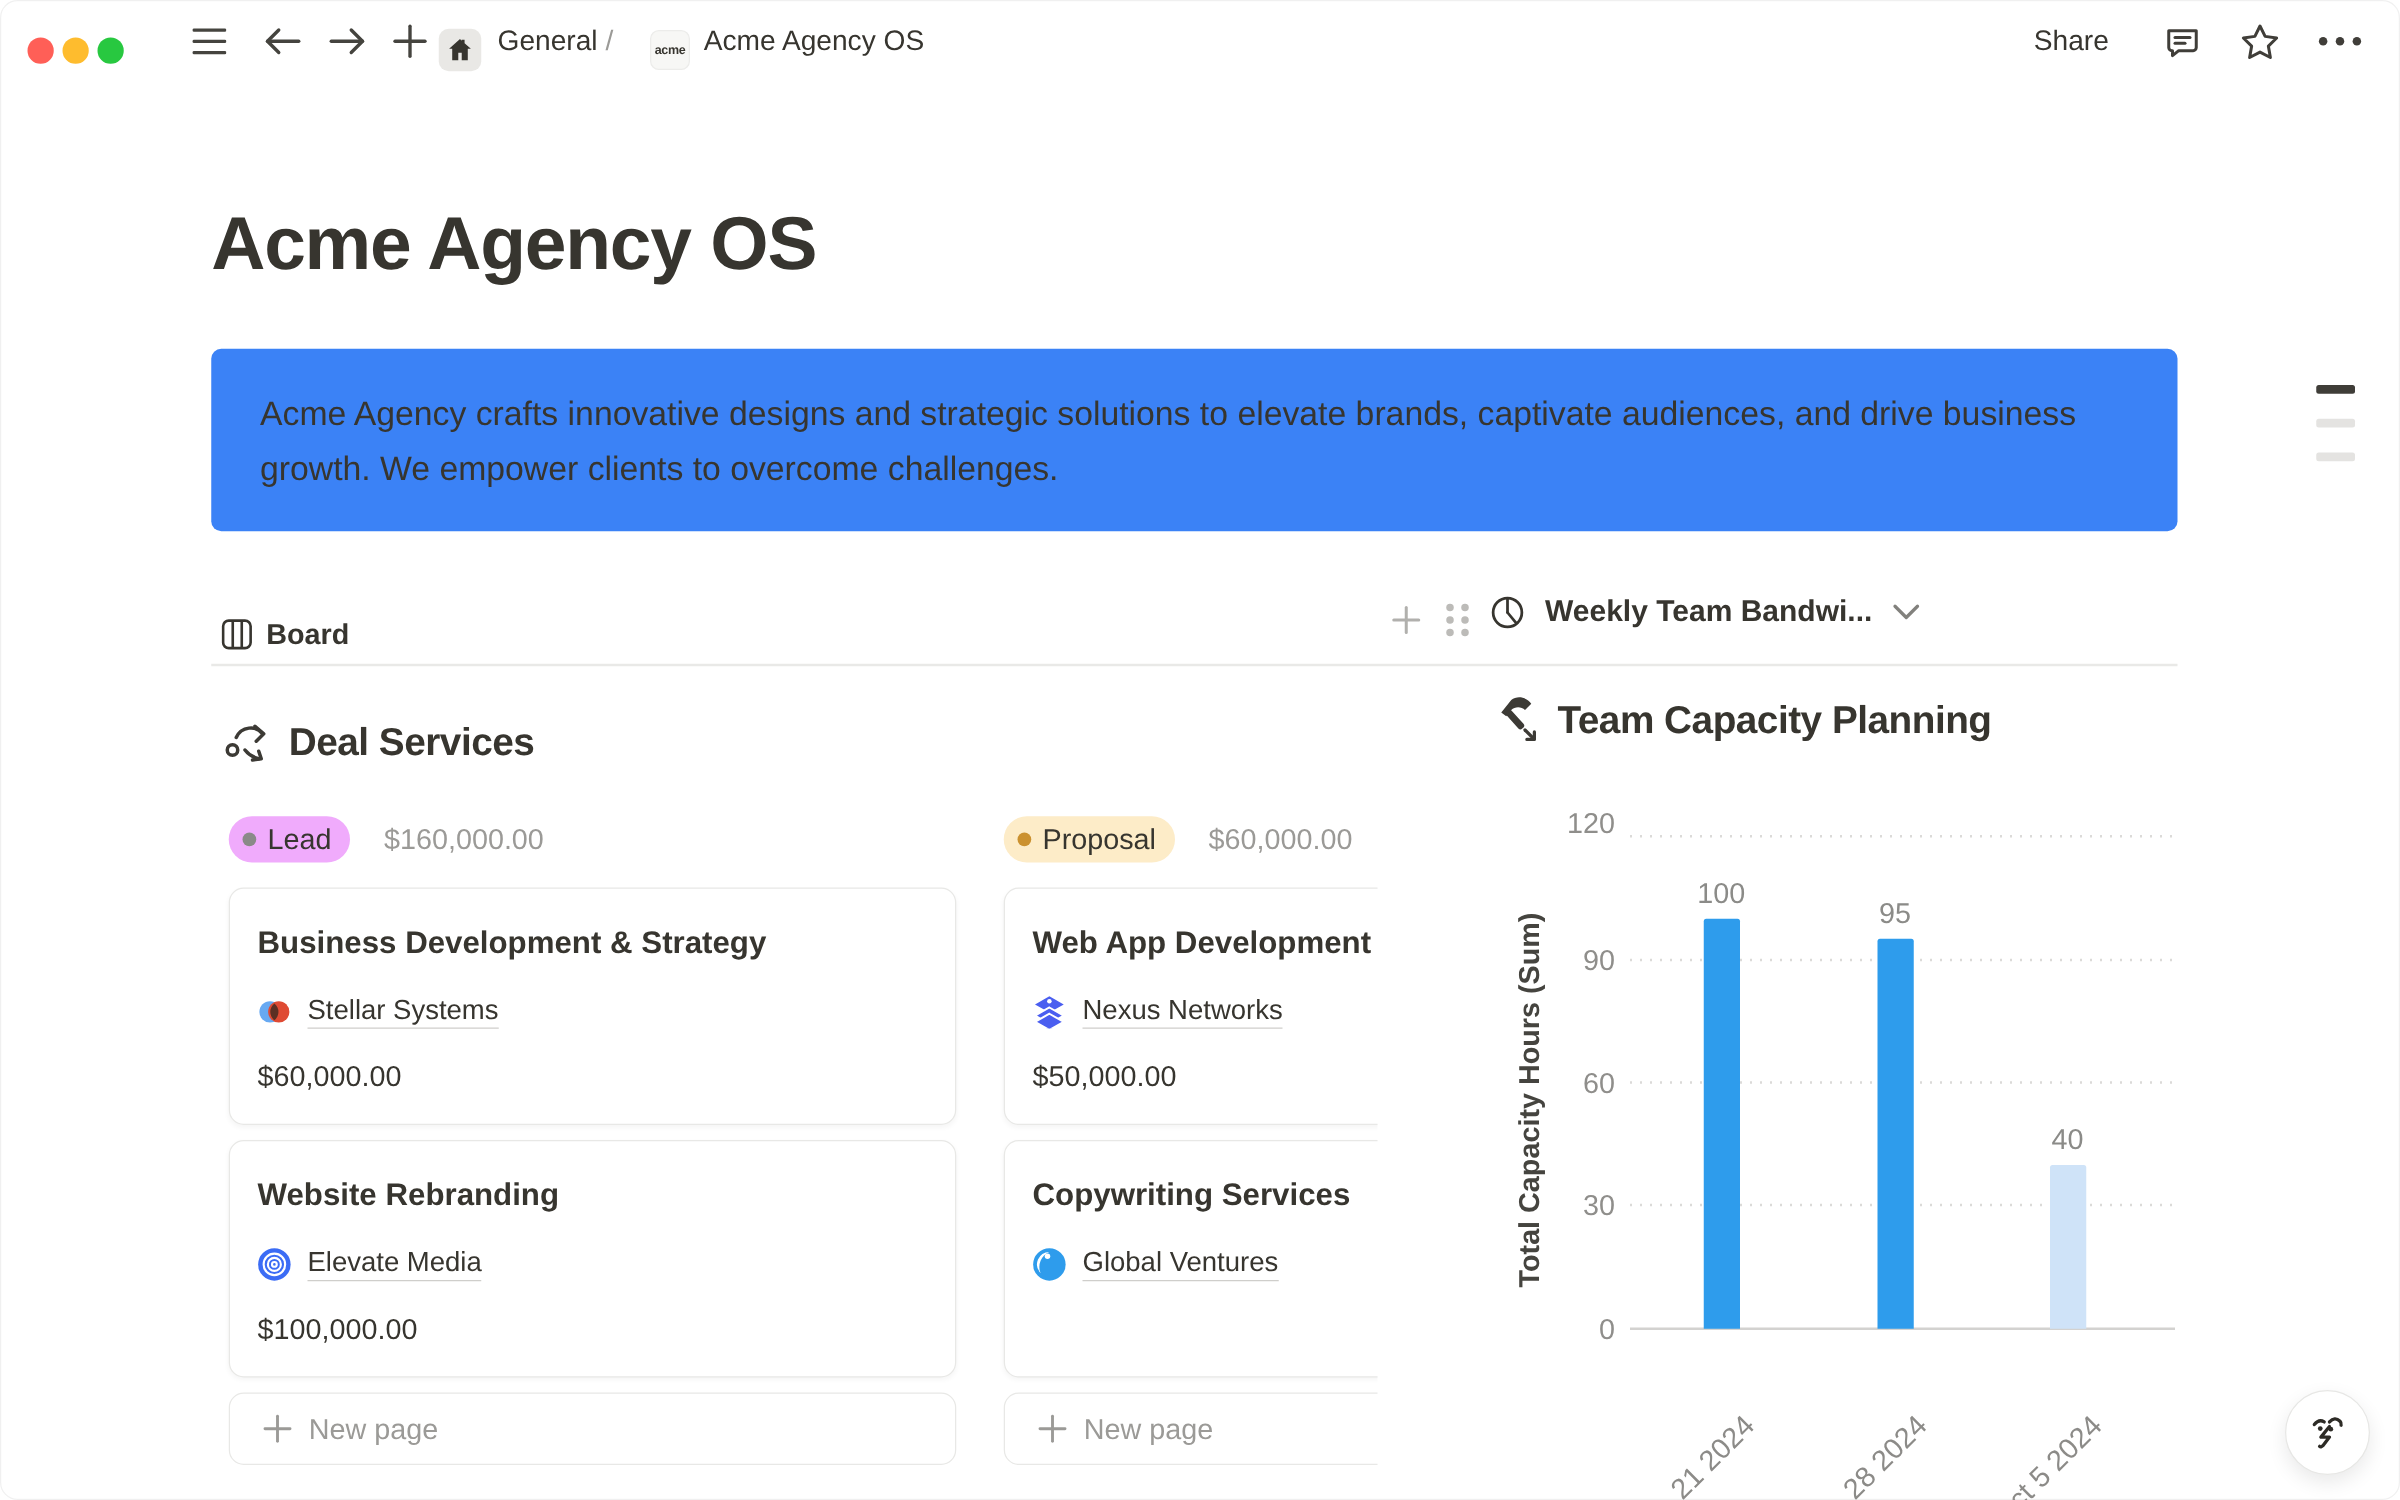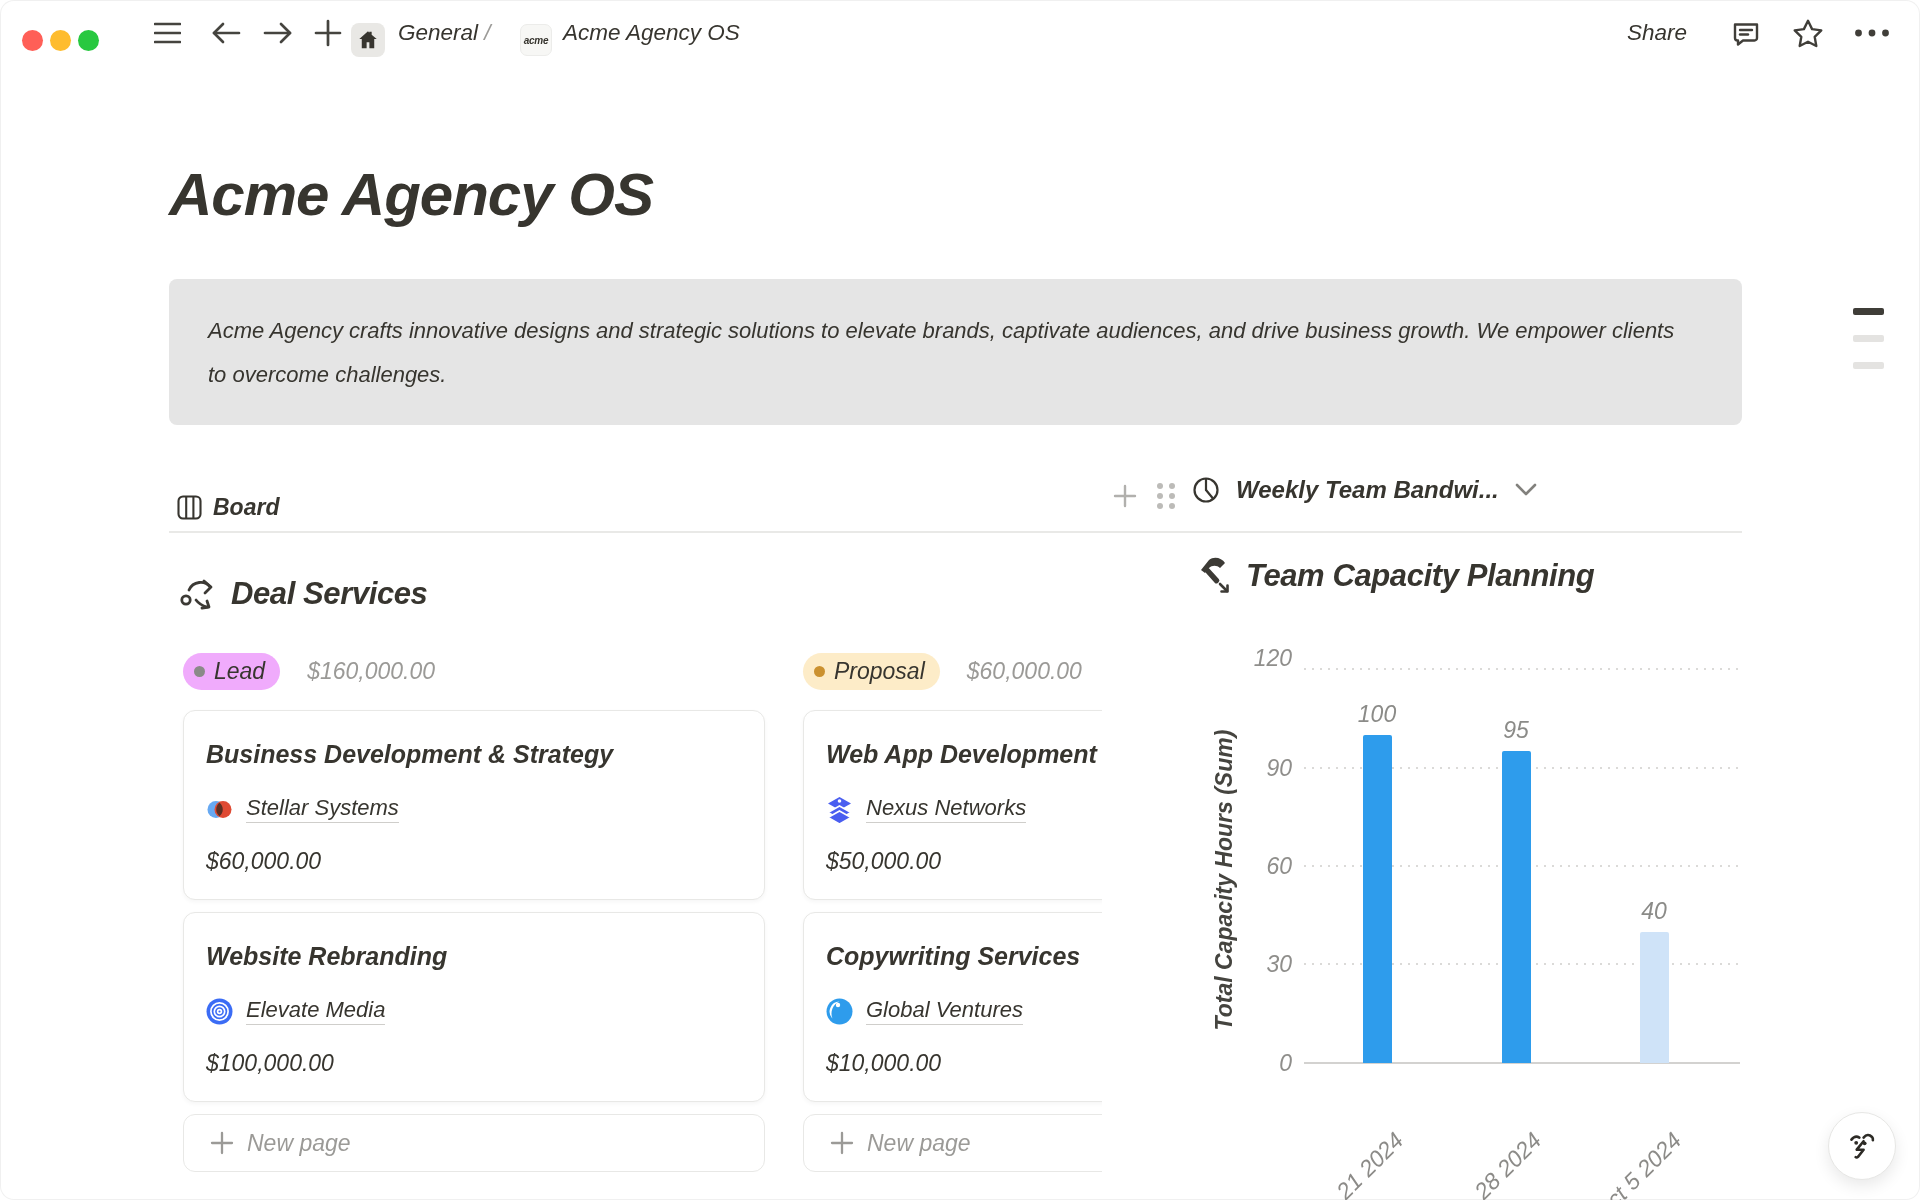--- a/index.html
+++ b/index.html
@@ -1,35 +1,35 @@
 <!DOCTYPE html>
 <html><head>
 <meta charset="utf-8">
 <style>
   * { margin:0; padding:0; box-sizing:border-box; }
   html,body { width:1920px; height:1200px; background:#fff; }
   body { font-family:"Liberation Sans", sans-serif; color:#37352f; }
-  .page { position:relative; width:1920px; height:1200px; background:#fff; overflow:hidden; border-radius:14px; box-shadow: inset 0 0 0 1px rgba(0,0,0,0.06); font-style: italic; }
+  .page { position:relative; width:1920px; height:1200px; background:#fff; overflow:hidden; border-radius:14px; box-shadow: inset 0 0 0 1px rgba(0,0,0,0.06); }
 
   
   .titlebar { position:absolute; left:0; top:0; width:1920px; height:66px; }
   .tl { position:absolute; top:30px; width:21px; height:21px; border-radius:50%; }
   .tl.red { left:22px; background:#ff5f57; }
   .tl.yellow { left:50px; background:#febc2e; }
   .tl.green { left:78px; background:#28c840; }
   .tb-icon { position:absolute; top:0; height:66px; display:flex; align-items:center; justify-content:center; cursor:pointer; }
   .home-chip { position:absolute; left:351px; top:23px; width:34px; height:34px; background:#e9e8e5; border-radius:8px; display:flex; align-items:center; justify-content:center; }
   .crumb { position:absolute; top:0; height:66px; display:flex; align-items:center; font-size:22.5px; }
   .crumb-sep { color:#9b9a97; }
   .acme-chip { position:absolute; left:520px; top:24px; width:32px; height:32px; background:#f7f7f5; border:1px solid #ececea; border-radius:7px; display:flex; align-items:center; justify-content:center; font-size:10px; font-weight:700; letter-spacing:-0.3px; color:#37352f; }
   .share { position:absolute; left:1627px; top:0; height:66px; display:flex; align-items:center; font-size:22.5px; color:#37352f; cursor:pointer; }
 
   
   .page-title { position:absolute; left:169px; top:160px; font-size:60px; font-weight:700; letter-spacing:-1px; color:#37352f; }
-  .callout { position:absolute; left:169px; top:279px; width:1573px; height:146px; background:#e5e5e5; border-radius:8px; padding:30px 62px 0 39px; font-size:22px; line-height:44px; color:#37352f; }
+  .callout { position:absolute; left:169px; top:279px; width:1573px; height:146px; background:#3b82f6; border-radius:8px; padding:30px 62px 0 39px; font-size:27px; line-height:44px; color:#37352f; }
   .toc { position:absolute; left:1853px; top:308px; width:31px; cursor:pointer; }
   .toc .t1 { height:7px; border-radius:2px; background:#3f3d38; }
   .toc .t2, .toc .t3 { height:7px; border-radius:2px; background:#e4e3e1; margin-top:20px; }
 
   .full-divider { position:absolute; left:169px; top:531px; width:1573px; height:1.5px; background:#e9e9e7; }
 
   
   .board-section { position:absolute; left:169px; top:484px; width:933px; height:734px; overflow:hidden; }
   .board-tab { position:absolute; left:8px; top:10px; display:flex; align-items:center; gap:11px; font-size:23px; font-weight:600; color:#37352f; cursor:pointer; }
   .section-head { position:absolute; display:flex; align-items:center; gap:14px; font-size:31px; font-weight:700; letter-spacing:-0.4px; color:#37352f; }
@@ -269,21 +269,20 @@
       <div class="card">
         <div class="card-title">Copywriting Services</div>
         <div class="client-row">
           <svg width="27" height="27" viewBox="0 0 27 27">
             <circle cx="13.5" cy="13.5" r="13" fill="#2e9cec"></circle>
             <path d="M13.5 3.5 a10 10 0 0 0 -7 17 a13 13 0 0 1 7 -17z" fill="#fff"></path>
             <circle cx="12" cy="7" r="2.2" fill="#fff"></circle>
           </svg>
           <span class="client-link">Global Ventures</span>
         </div>
-        <div class="card-amount">$10,000.00</div>
       </div>
 
       <div class="new-page">
         <svg width="24" height="24" viewBox="0 0 24 24">
             <g stroke="#9b9a97" stroke-width="2.3" stroke-linecap="round">
               <line x1="12" y1="2" x2="12" y2="22"></line>
               <line x1="2" y1="12" x2="22" y2="12"></line>
             </g>
           </svg>
         <span>New page</span>

